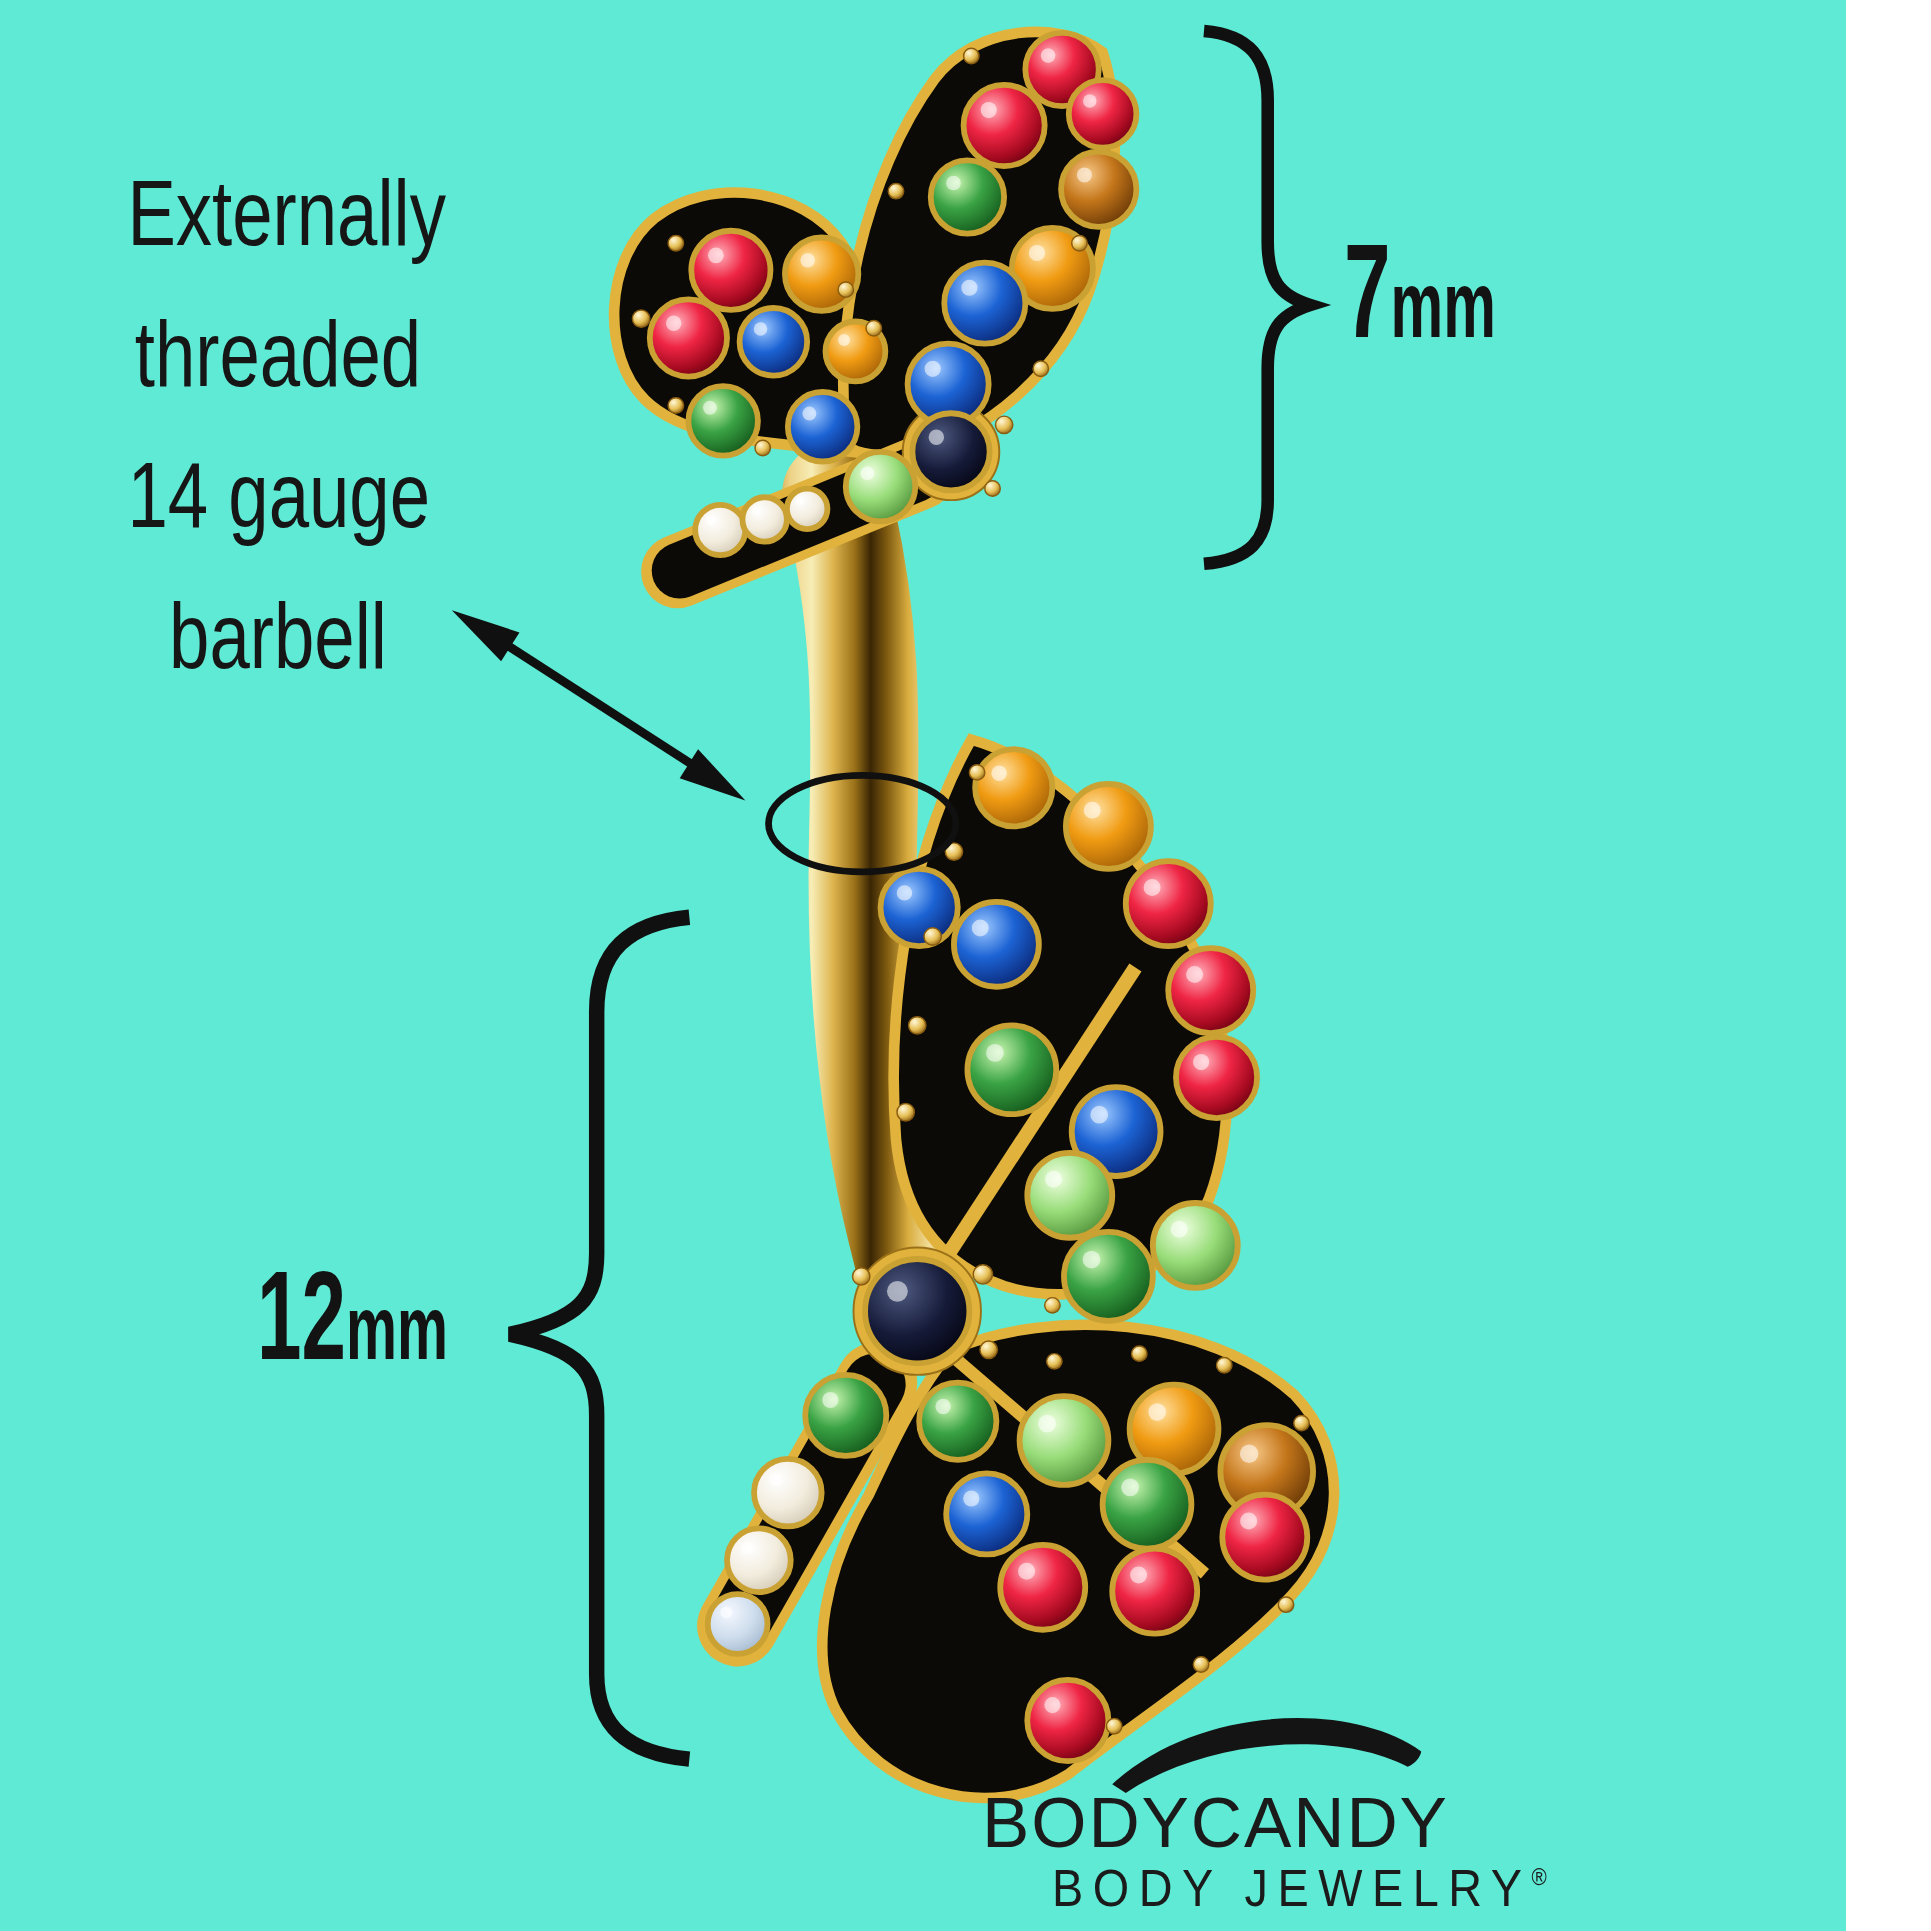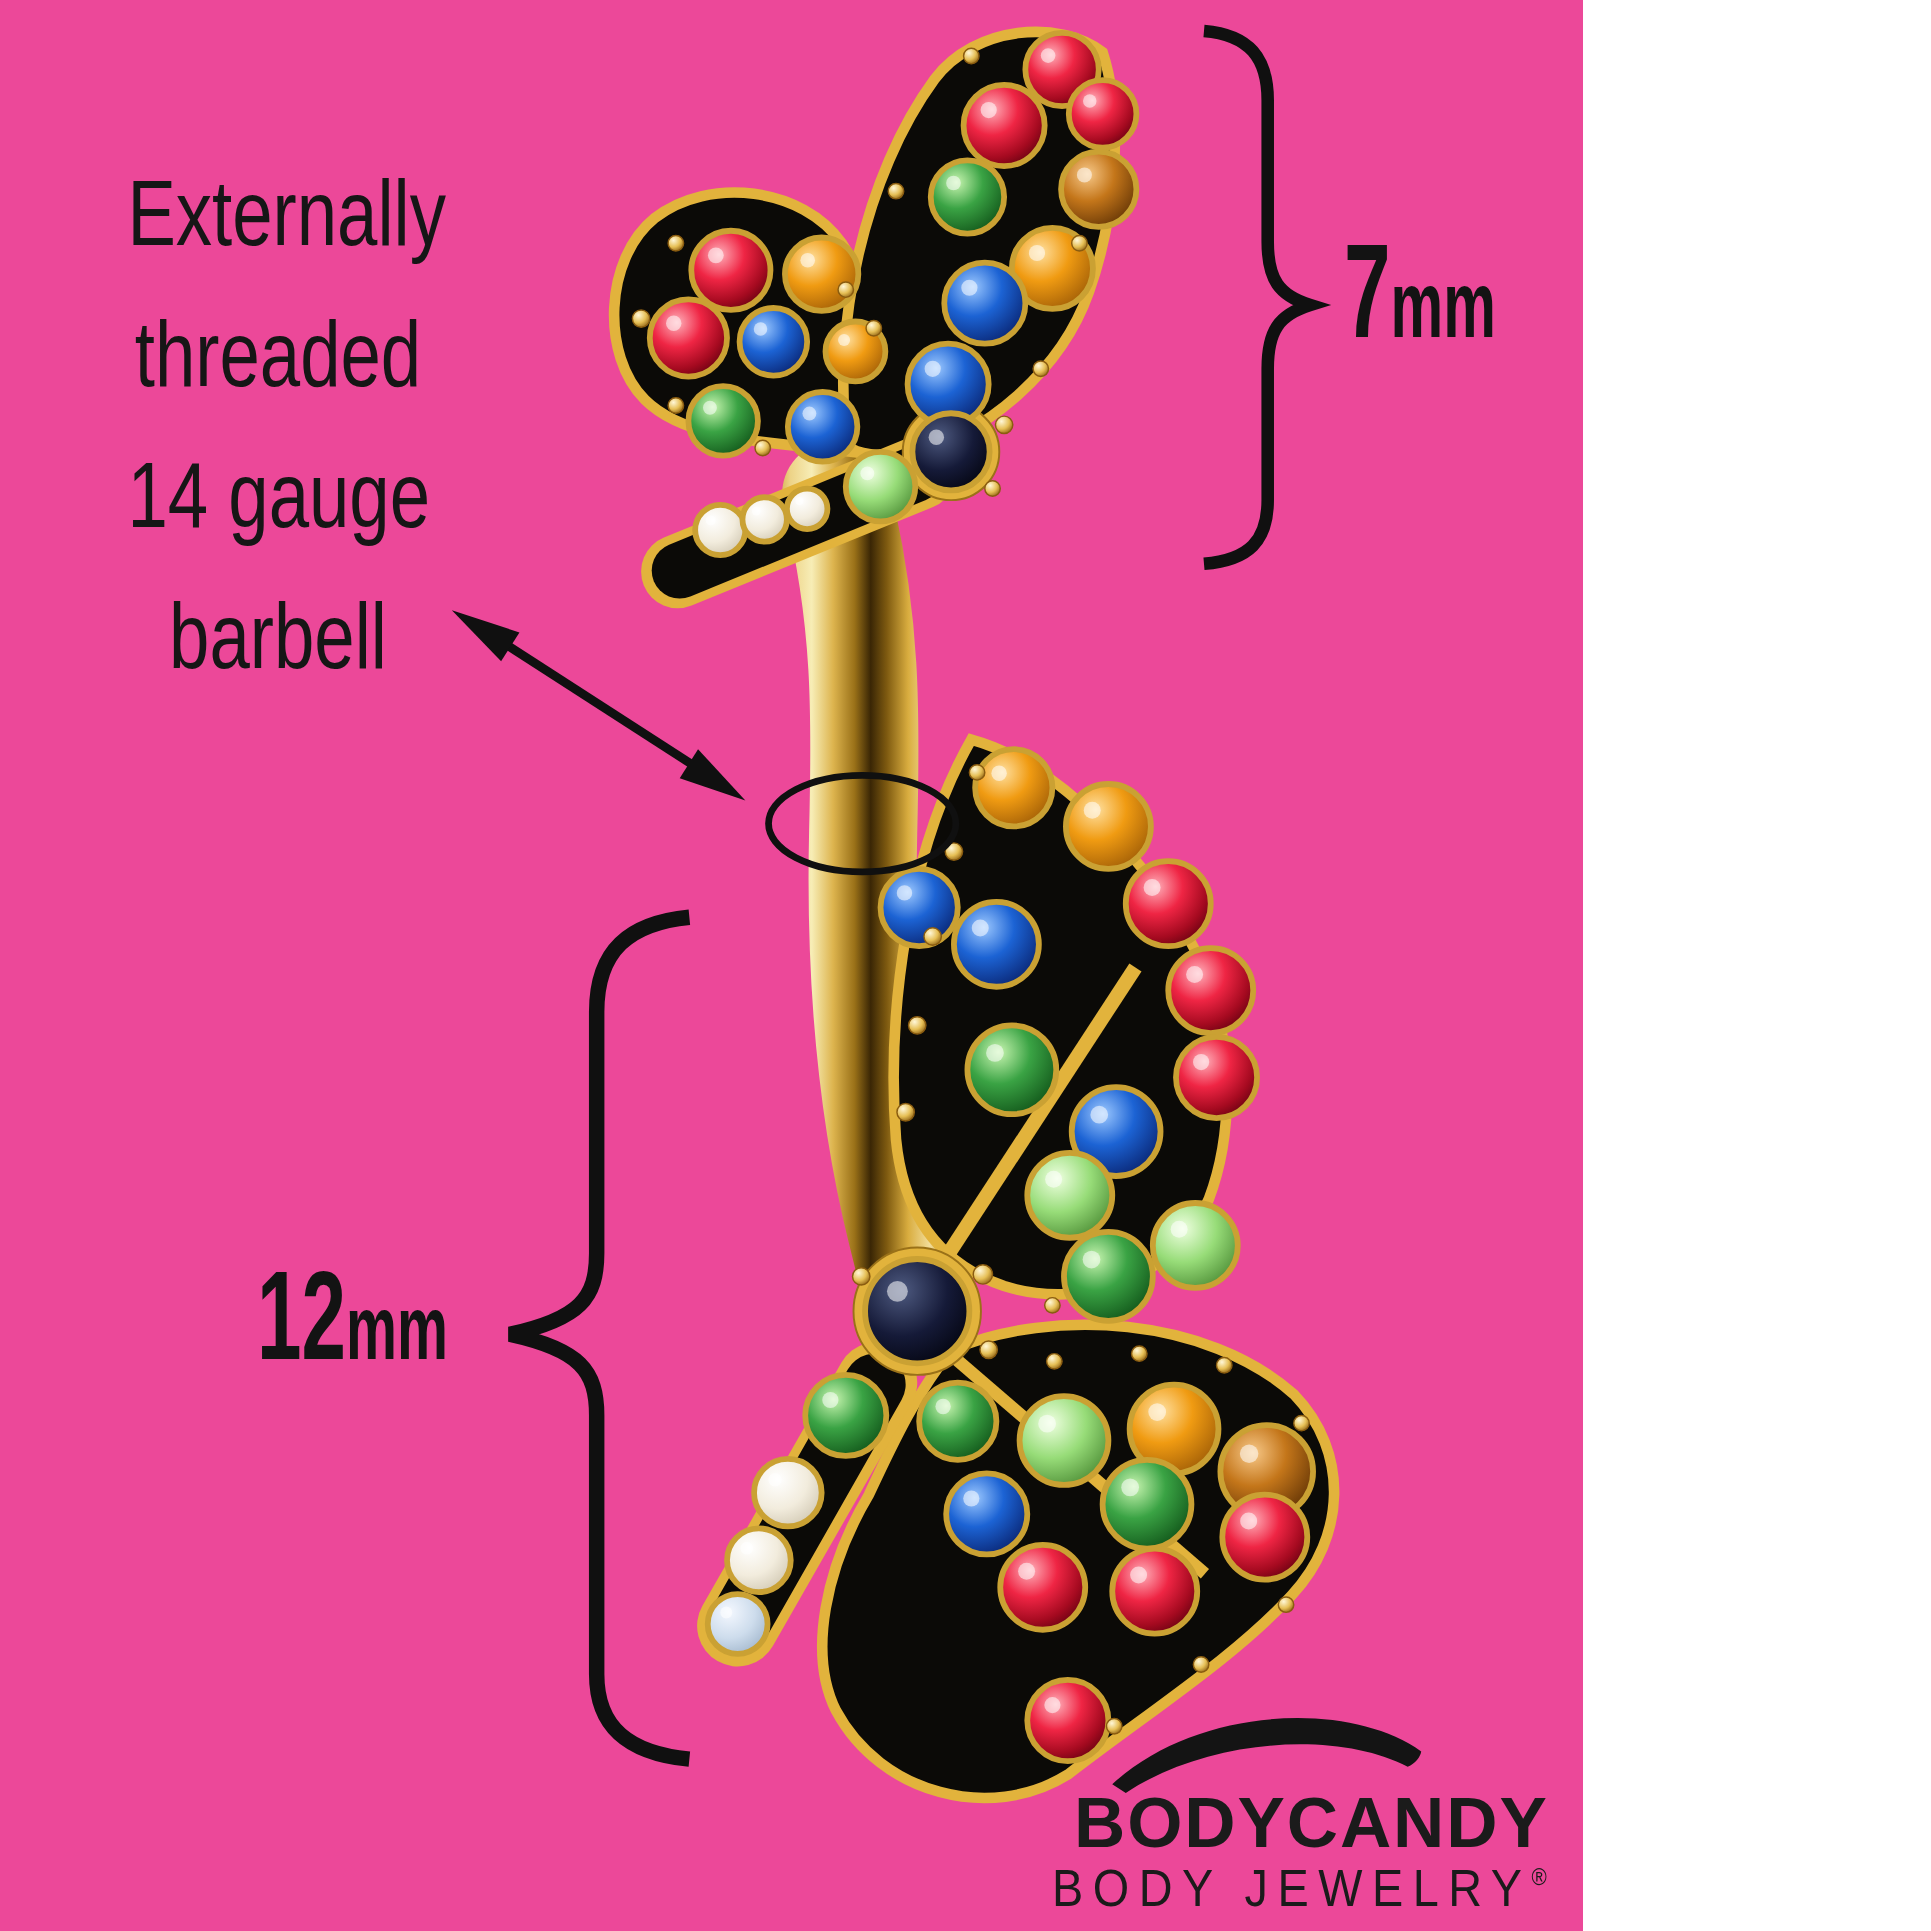--- a/index.html
+++ b/index.html
@@ -1,38 +1,38 @@
 <!DOCTYPE html>
 <html><head>
 <meta charset="utf-8">
 <style>
   html,body{margin:0;padding:0;background:#ffffff}
   body{width:1931px;height:1931px;overflow:hidden;font-family:"Liberation Sans",sans-serif}
-  .stage{position:relative;width:1583px;height:1931px;background:#ec4899}
+  .stage{position:relative;width:1846px;height:1931px;background:#5eead4}
   svg.art{position:absolute;left:0;top:0}
 
   
   .note{position:absolute;left:85px;top:143px;width:386px;text-align:center;
         font-size:93px;line-height:141px;color:#161616;
         transform:scaleX(.78);transform-origin:50% 0;}
   .note div{white-space:nowrap}
 
   
   .meas{position:absolute;display:flex;align-items:baseline;white-space:nowrap;
         color:#131313;font-weight:bold;line-height:1;
         transform:scaleX(.63);transform-origin:0 0;}
   #meas7{left:1344px;top:225px}
   #meas7 .val{font-size:133px}
   #meas7 .unit{font-size:94px}
   #meas12{left:257px;top:1252px}
   #meas12 .val{font-size:127px}
   #meas12 .unit{font-size:91px}
 
   
-  .brand{position:absolute;left:1074px;top:1782px;font-size:71px;font-weight:bold;
+  .brand{position:absolute;left:982px;top:1782px;font-size:71px;font-weight:normal;
          letter-spacing:1.9px;color:#1b1b1b;white-space:nowrap}
   .tagline{position:absolute;left:1052px;top:1858px;font-size:52px;font-weight:400;
            letter-spacing:10.6px;color:#1b1b1b;white-space:nowrap;
            transform:scaleX(.9);transform-origin:0 0}
   .reg{font-size:23px;position:relative;top:-21px;letter-spacing:0}
 
   
   .ink{stroke:#101010;fill:none}
   .wing{fill:#0b0a07;stroke:#e2b33c;stroke-width:11}
   .gem{stroke:#caa133;stroke-width:6}

